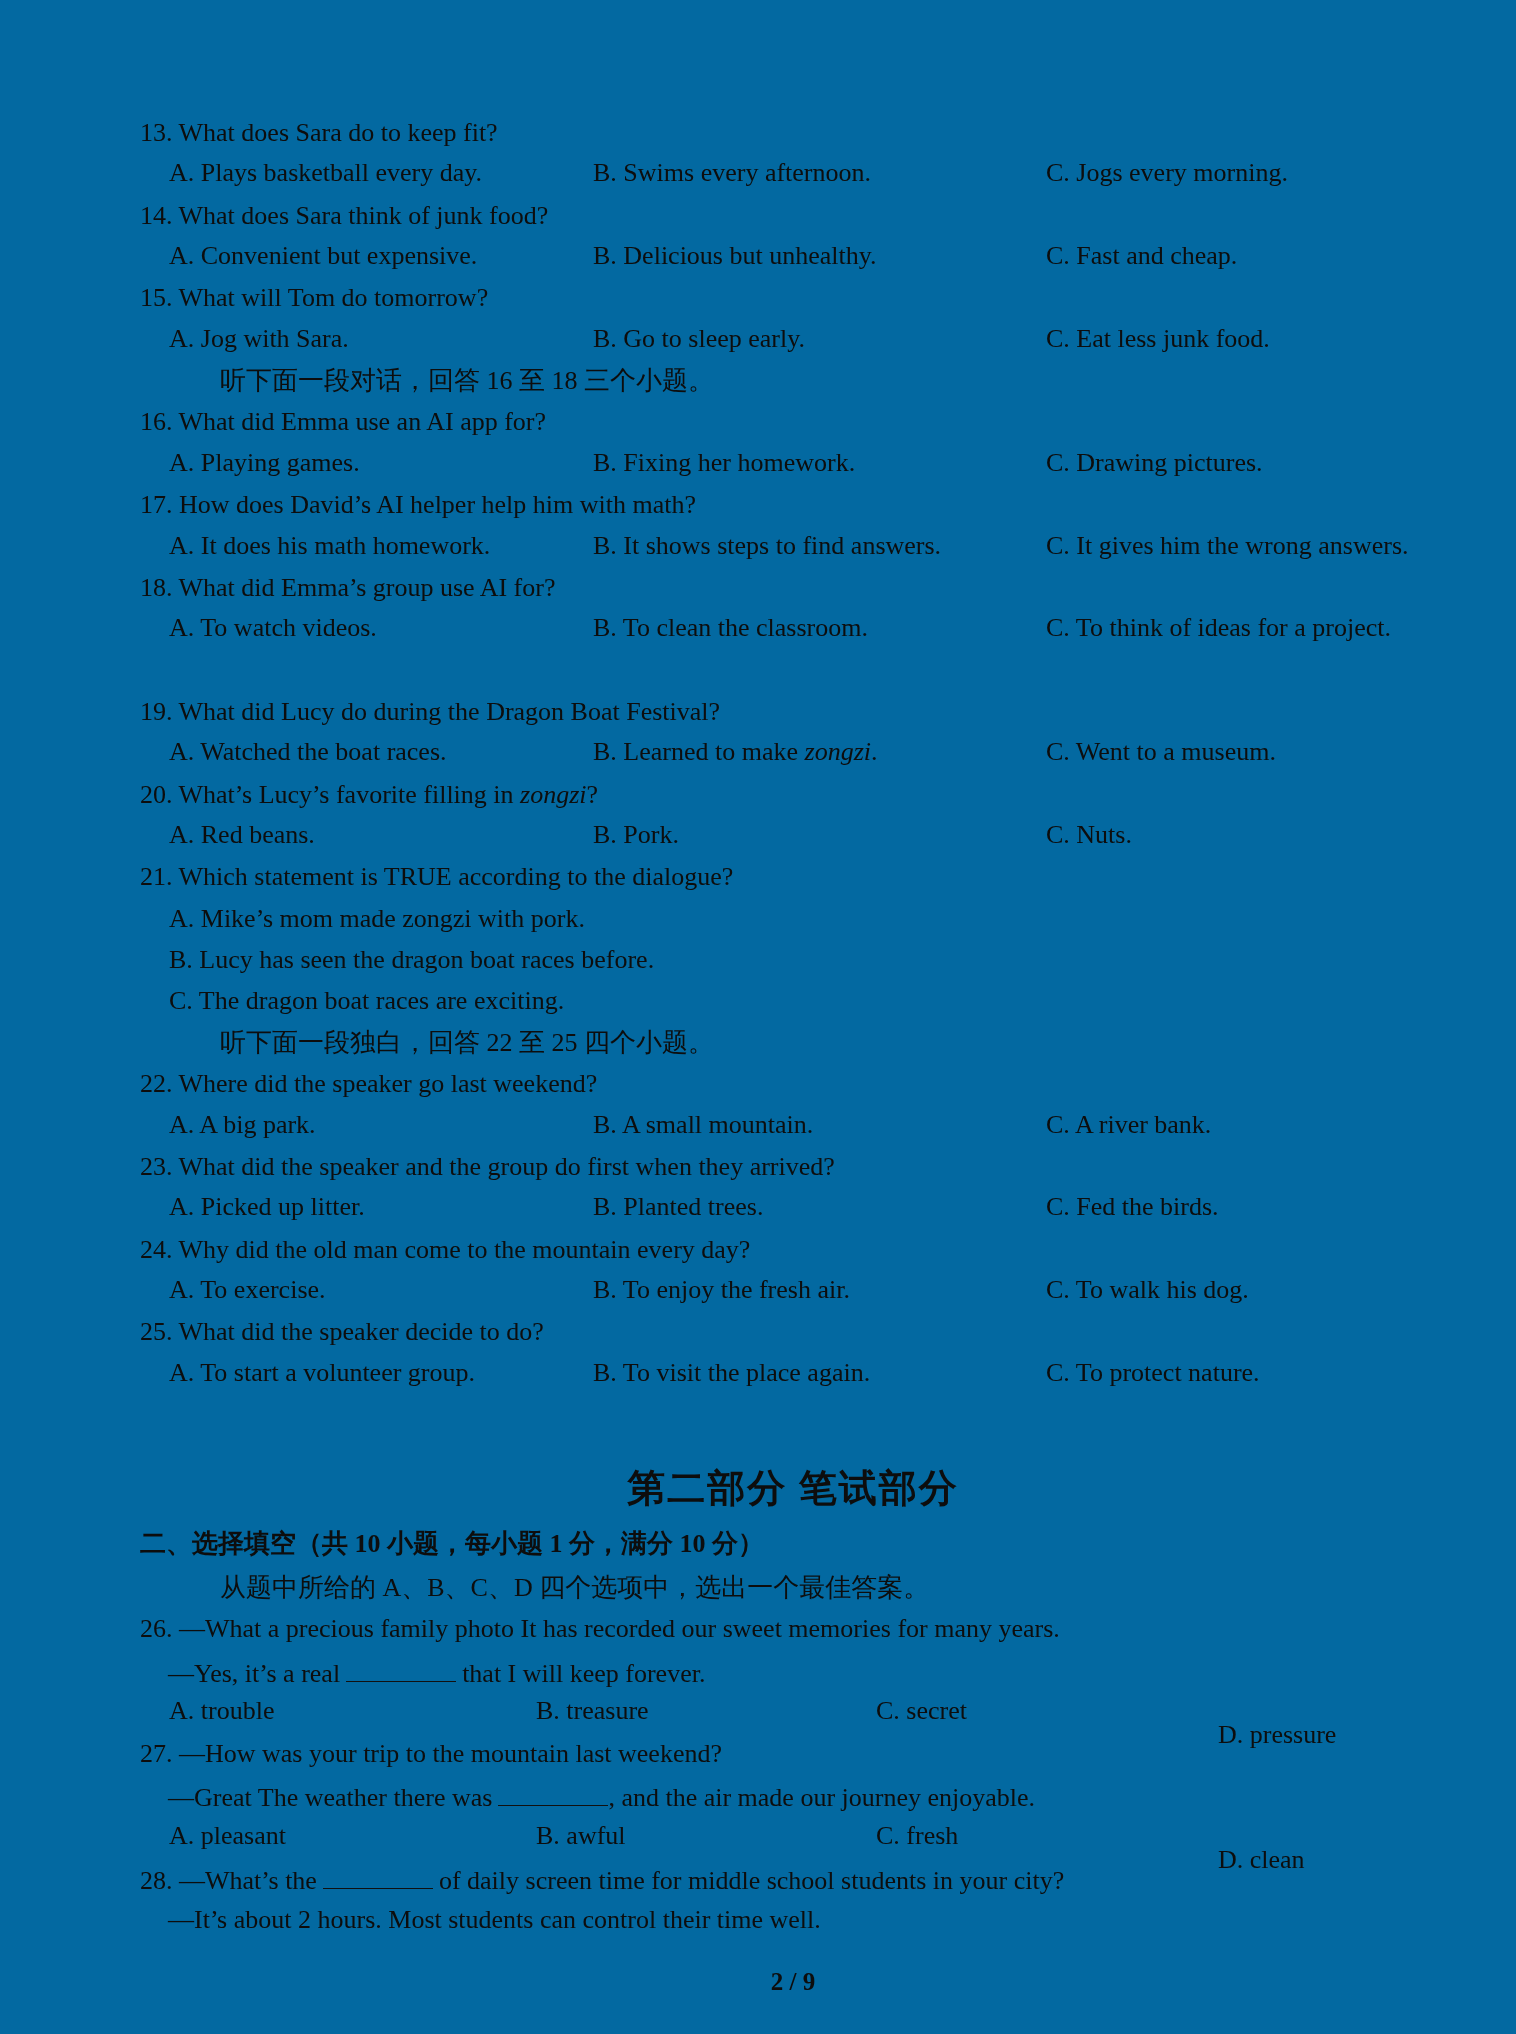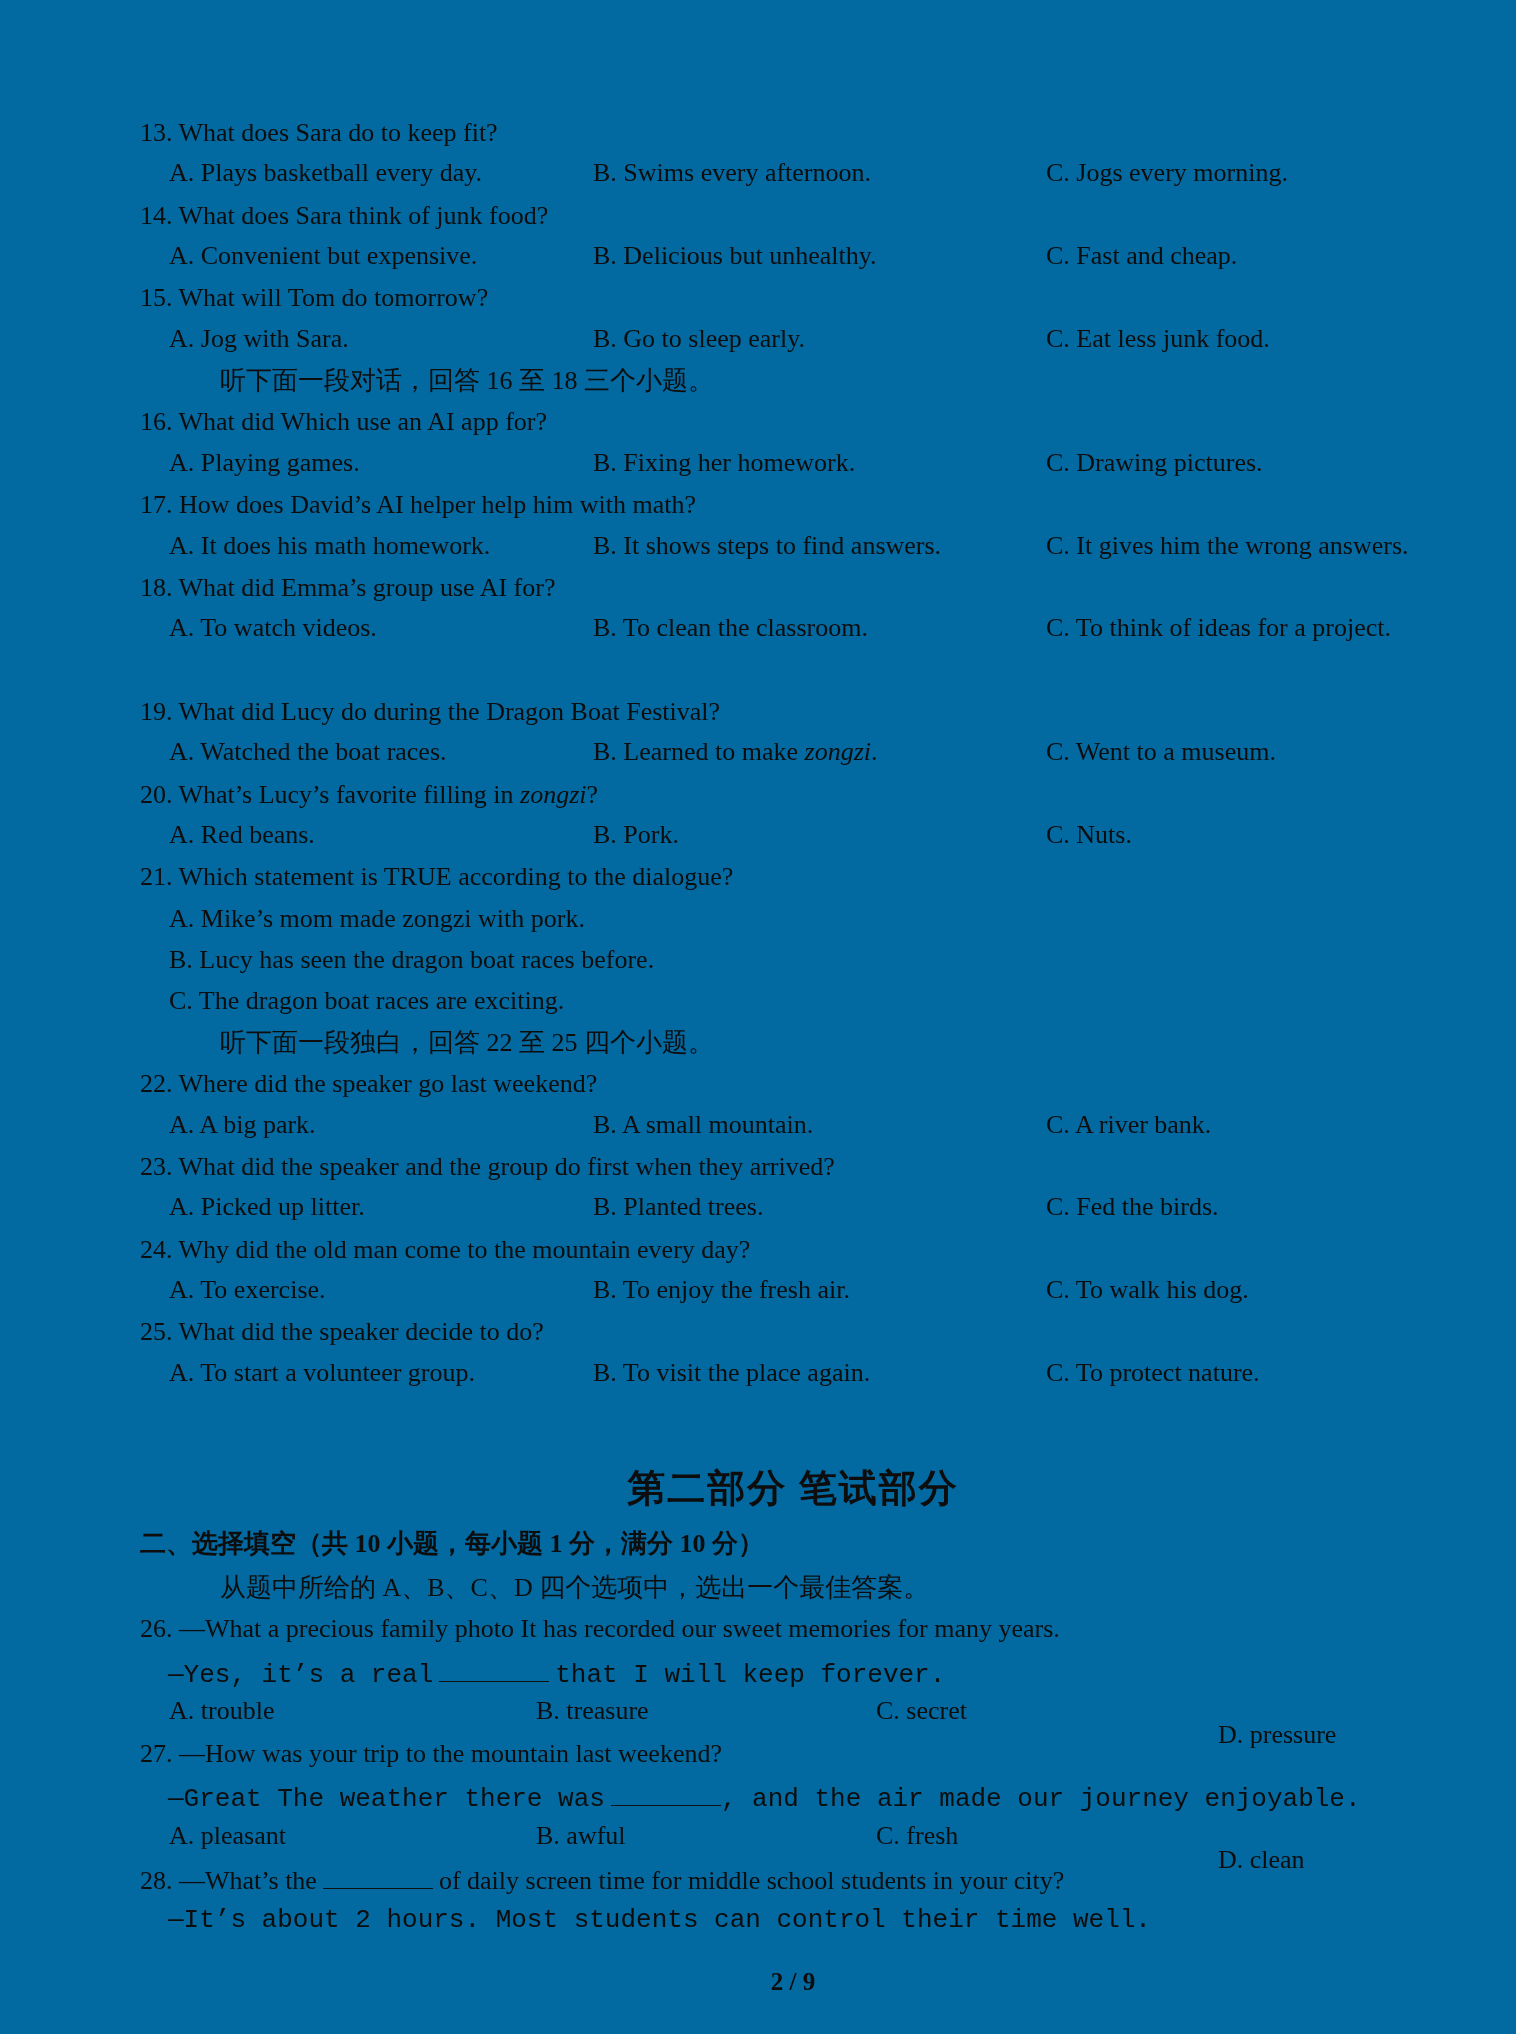--- a/index.html
+++ b/index.html
@@ -14,21 +14,21 @@
     overflow: hidden;
     padding-left: 32px;
   }
   .line { position: absolute; white-space: nowrap; line-height: 1.25; }
   .row  { position: absolute; left: 0; top: 0; width: 100%; height: 36px; }
   .opt  { position: absolute; white-space: nowrap; }
   .col-a3 { left: 169px; }  .col-b3 { left: 593px; }  .col-c3 { left: 1046px; }
   .col-a4 { left: 169px; }  .col-b4 { left: 536px; }  .col-c4 { left: 876px; }  .col-d4 { left: 1218px; margin-top: 24px; }
   .qnum-x { left: 140px; }
   .ins-x  { left: 196px; margin-left: 24px; }
-  .dash-x { left: 168px; font-family: Liberation Mono, monospace; }
+  .dash-x { left: 168px; }
   .b  { font-weight: bold; }
   .it { font-style: italic; }
   .blank {
     display: inline-block;
     width: 110px;
     height: 1em;
     margin: 0 6px;
     border-bottom: 1.5px solid #111;
     vertical-align: baseline;
   }
@@ -58,21 +58,21 @@
 
   <div class="line qnum-x" style="top:282px"><span>15.</span> <span>What will Tom do tomorrow?</span></div>
   <div class="row" style="top:324px">
     <span class="opt col-a3">A. Jog with Sara.</span>
     <span class="opt col-b3">B. Go to sleep early.</span>
     <span class="opt col-c3">C. Eat less junk food.</span>
   </div>
 
   <div class="line ins-x" style="top:365px">听下面一段对话，回答 16 至 18 三个小题。</div>
 
-  <div class="line qnum-x" style="top:406px"><span>16.</span> <span>What did Which use an AI app for?</span></div>
+  <div class="line qnum-x" style="top:406px"><span>16.</span> <span>What did Emma use an AI app for?</span></div>
   <div class="row" style="top:448px">
     <span class="opt col-a3">A. Playing games.</span>
     <span class="opt col-b3">B. Fixing her homework.</span>
     <span class="opt col-c3">C. Drawing pictures.</span>
   </div>
 
   <div class="line qnum-x" style="top:489px"><span>17.</span> <span>How does David’s AI helper help him with math?</span></div>
   <div class="row" style="top:531px">
     <span class="opt col-a3">A. It does his math homework.</span>
     <span class="opt col-b3">B. It shows steps to find answers.</span>

